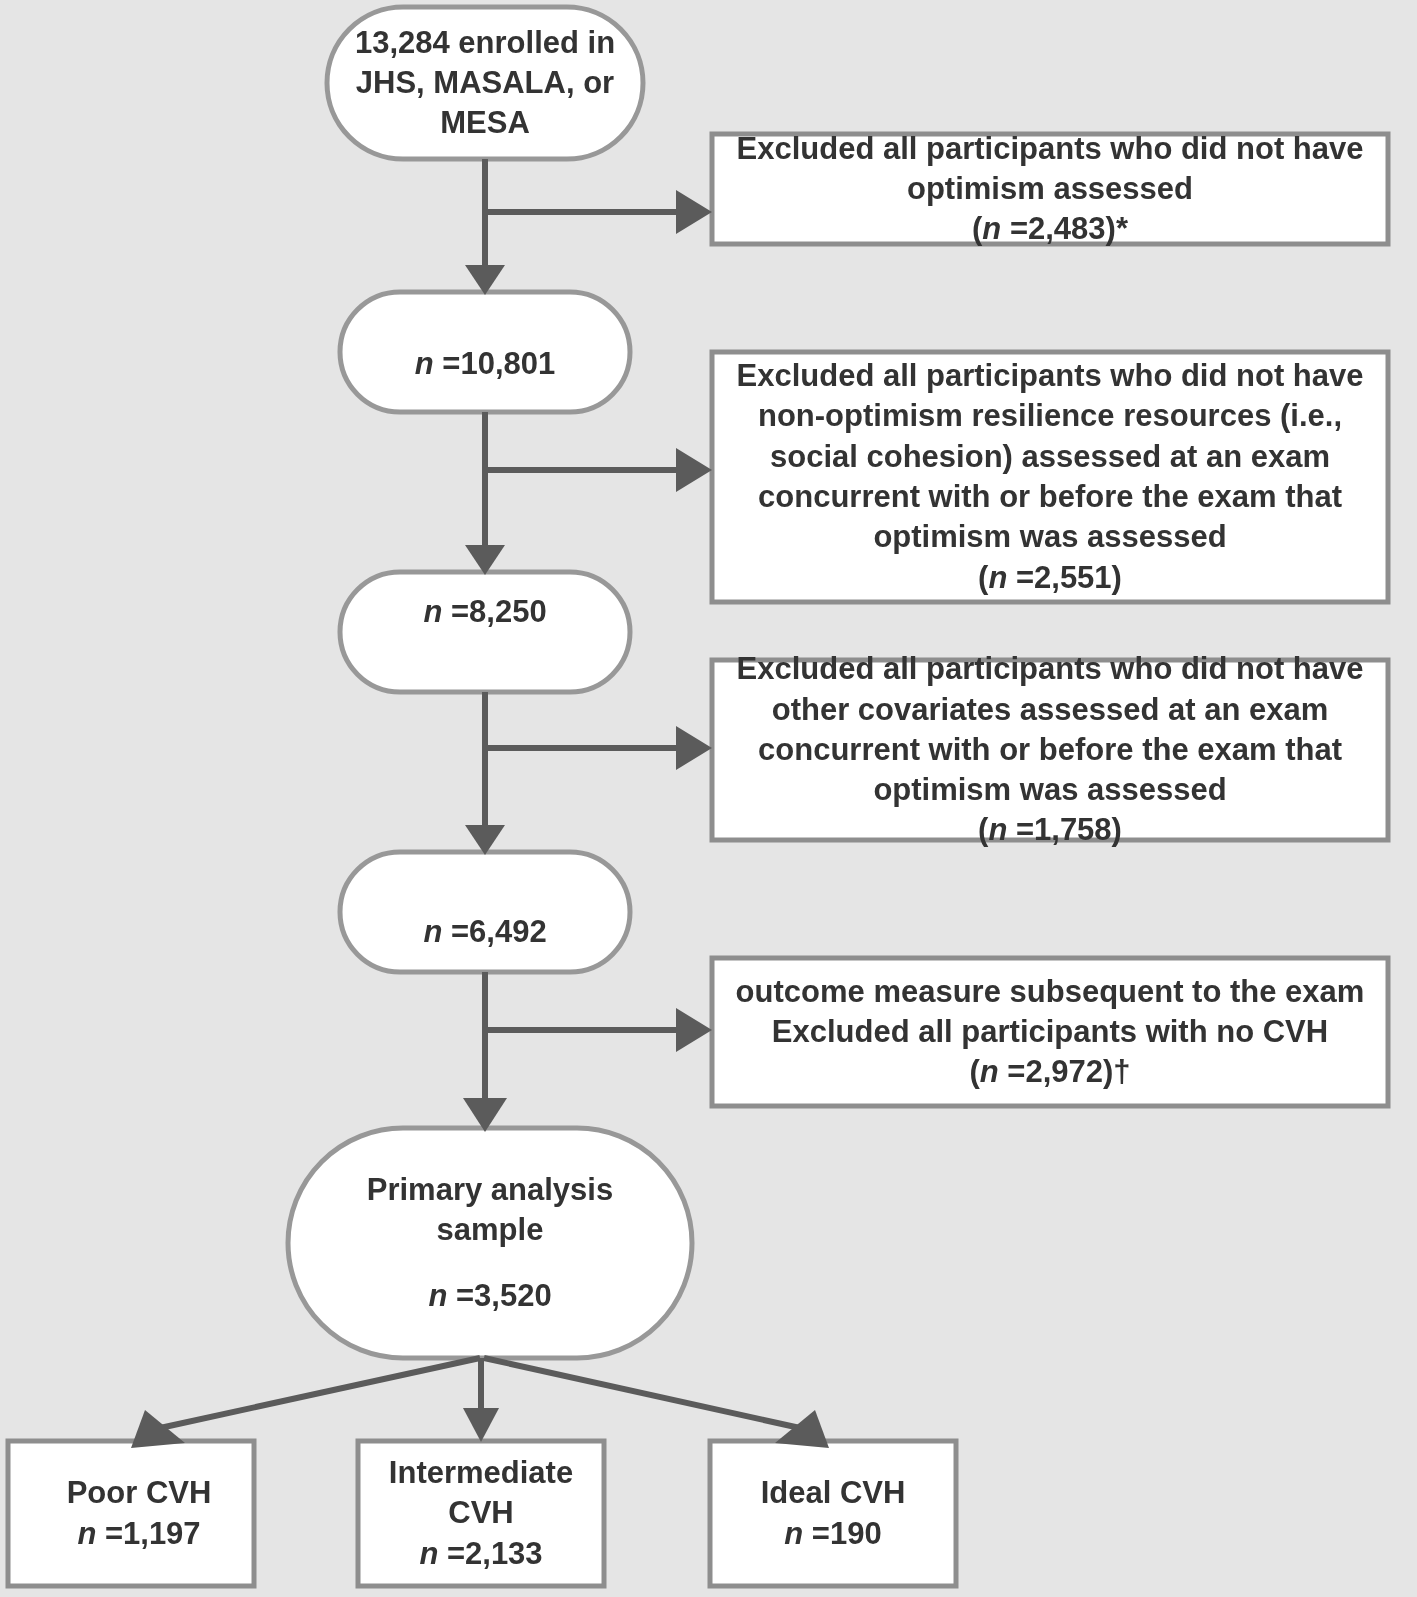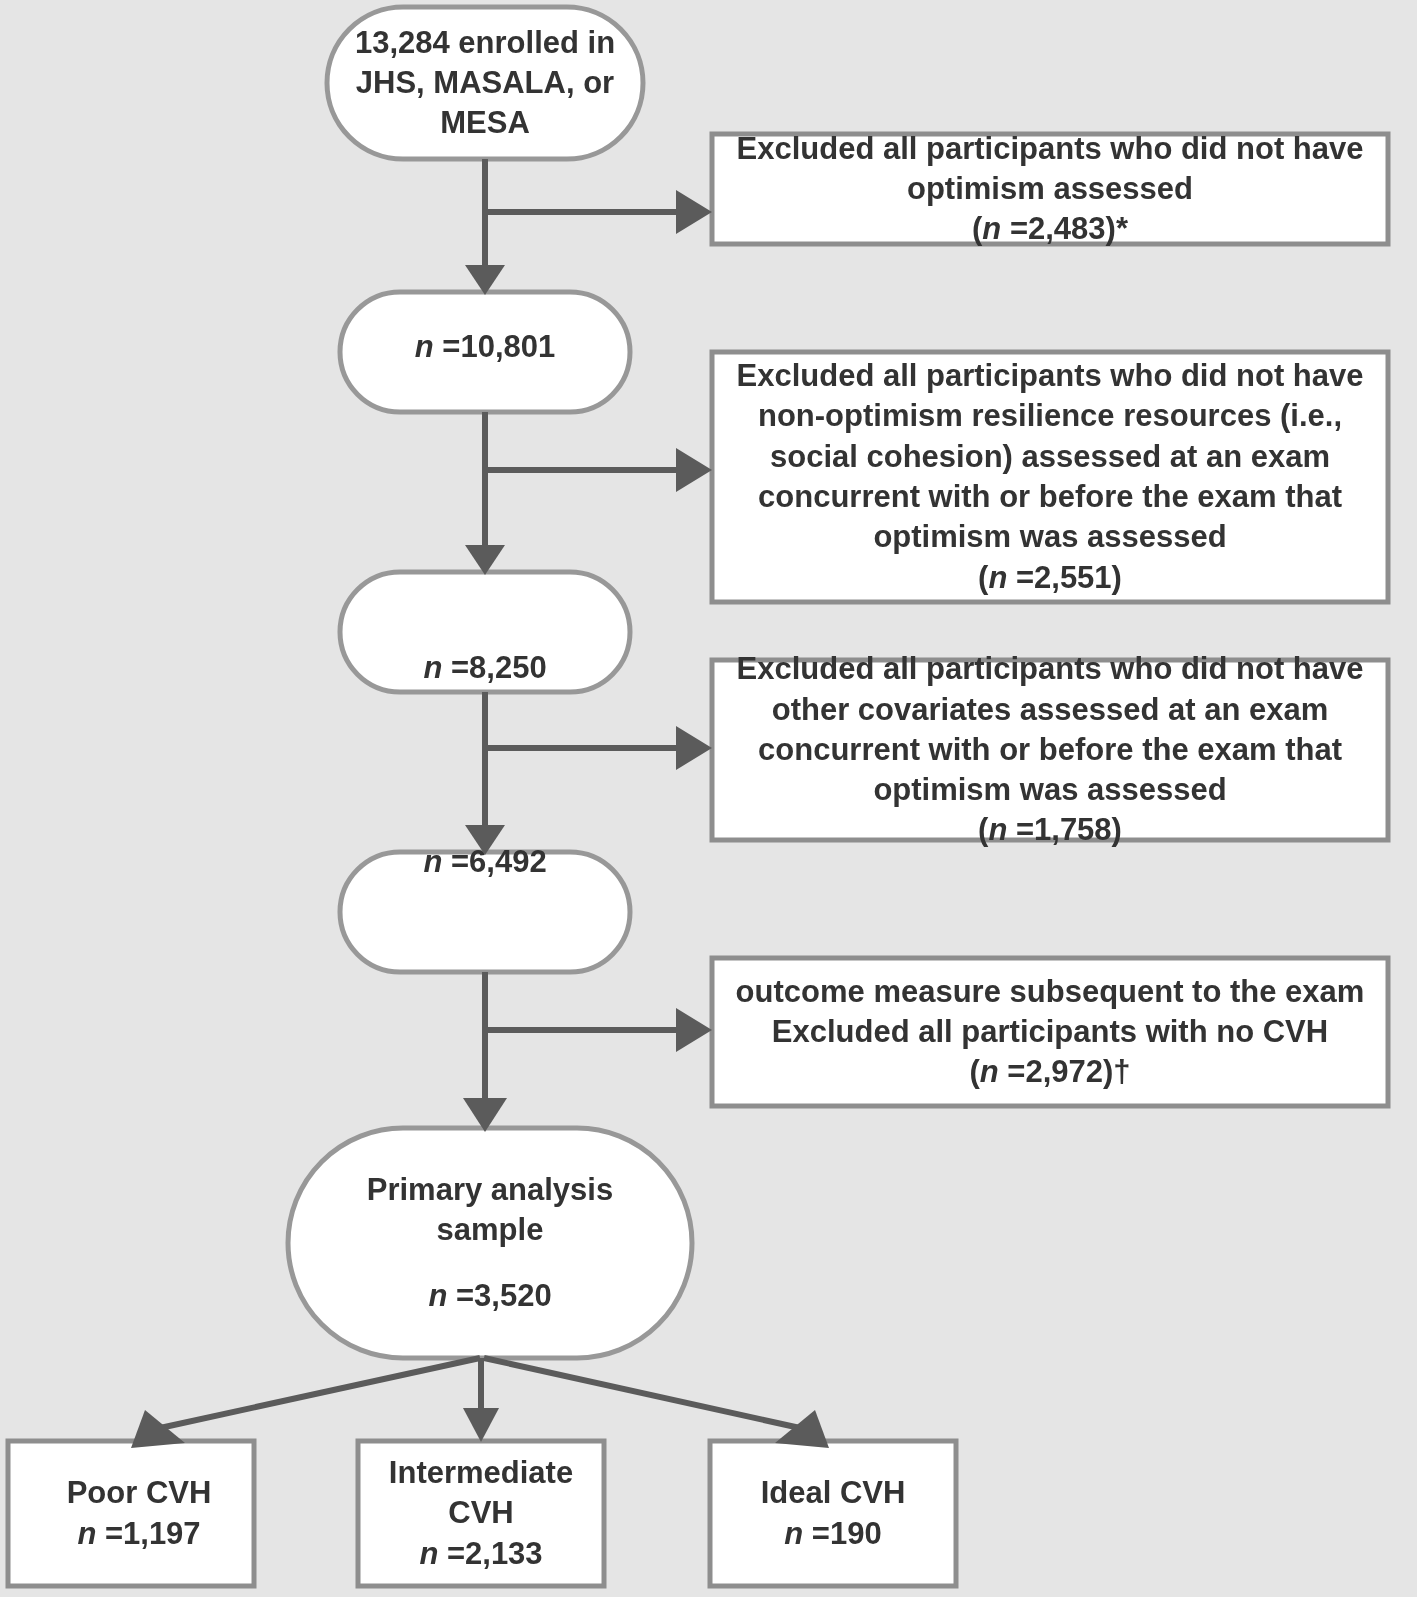--- a/index.html
+++ b/index.html
@@ -151,29 +151,29 @@
       <polygon class="arrow-head" points="815,1410 829,1448 775,1443"></polygon>
     </g>
   </svg>
 
   <div class="node-text" style="left:327px; top:7px; width:316px; height:152px; padding:0 14px;">
     <span class="tline">13,284 enrolled in</span>
     <span class="tline">JHS, MASALA, or</span>
     <span class="tline">MESA</span>
   </div>
 
-  <div class="node-text" style="left:340px; top:287px; width:290px; height:120px;align-items:center;">
+  <div class="node-text" style="left:340px; top:304px; width:290px; height:120px;align-items:center;">
     <span class="tline"><span class="ital">n</span>&nbsp;<span>=10,801</span></span>
   </div>
 
-  <div class="node-text" style="left:340px; top:568px; width:290px; height:120px;justify-content:flex-end;">
+  <div class="node-text" style="left:340px; top:552px; width:290px; height:120px;">
     <span class="tline"><span class="ital">n</span>&nbsp;<span>=8,250</span></span>
   </div>
 
-  <div class="node-text" style="left:340px; top:802px; width:290px; height:120px;">
+  <div class="node-text" style="left:340px; top:872px; width:290px; height:120px;">
     <span class="tline"><span class="ital">n</span>&nbsp;<span>=6,492</span></span>
   </div>
 
   <div class="node-text" style="left:288px; top:1128px; width:404px; height:230px; padding:0 24px;">
     <span class="tline">Primary analysis</span>
     <span class="tline">sample</span>
     <span class="spacer-line"></span>
     <span class="tline"><span class="ital">n</span>&nbsp;<span>=3,520</span></span>
   </div>
 

